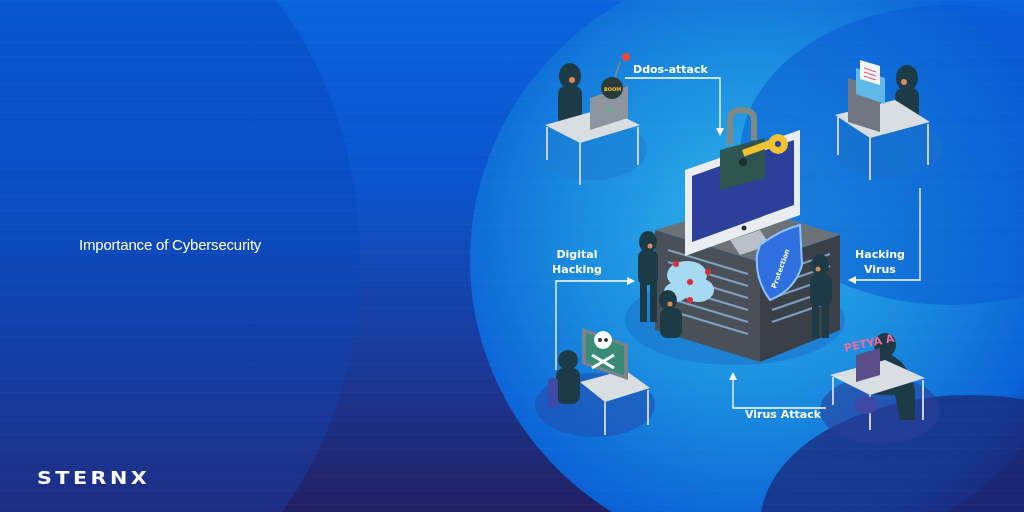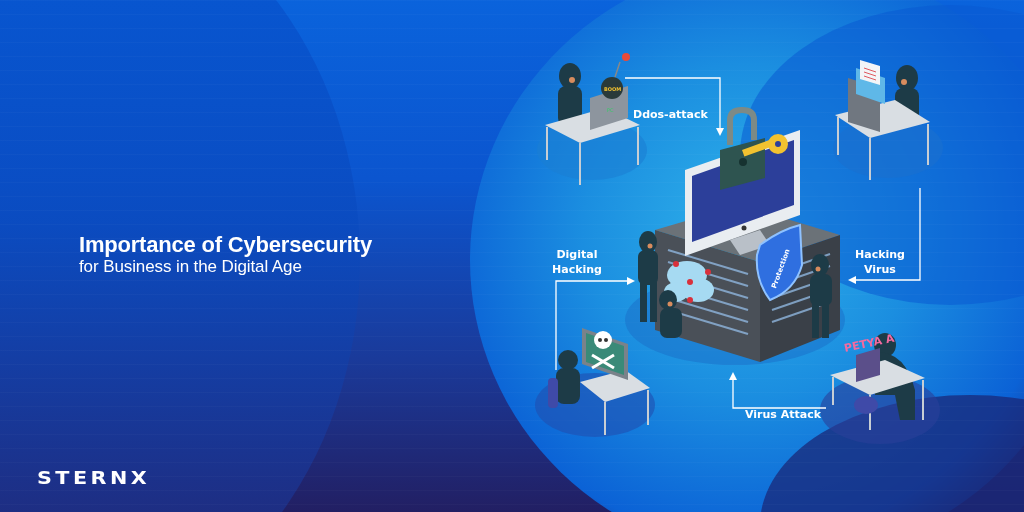--- a/index.html
+++ b/index.html
@@ -10,41 +10,40 @@
     background:linear-gradient(180deg,#0657d4 0%,#0a4bc0 45%,#1e2f86 85%);opacity:.85;}
   .bg-glow-right{position:absolute;left:470px;top:-40px;width:620px;height:600px;border-radius:50%;
     background:radial-gradient(circle at 45% 45%,#2fb2ea 0%,#1b8ee0 35%,#0b62d6 65%,rgba(11,80,200,0) 80%);}
   .bg-circle-tr{position:absolute;left:740px;top:5px;width:420px;height:300px;border-radius:50%;
     background:rgba(10,90,210,.55);}
   .bg-circle-br{position:absolute;left:760px;top:395px;width:420px;height:260px;border-radius:50%;
     background:rgba(26,40,120,.75);}
   .scanlines{position:absolute;inset:0;
     background:repeating-linear-gradient(180deg,rgba(255,255,255,.025) 0px,rgba(255,255,255,.025) 1px,transparent 1px,transparent 14px);}
   .headline{position:absolute;left:79px;top:234px;color:#fff;}
-  .headline .l1{font-family:"Liberation Sans",sans-serif;font-weight:700;font-size:22px;line-height:22px;letter-spacing:-.2px;}
+  .headline .l1{font-family:"Liberation Sans",sans-serif;font-weight:400;font-size:15px;line-height:22px;letter-spacing:-.2px;}
   .headline .l2{font-family:"Liberation Sans",sans-serif;font-weight:400;font-size:17px;line-height:22px;letter-spacing:-.1px;}
   .logo{position:absolute;left:37px;top:467px;color:#fff;font-family:"DejaVu Sans",sans-serif;
     font-weight:700;font-size:18px;letter-spacing:3px;transform:scaleX(1.15);transform-origin:left;}
   .label{position:absolute;color:#fff;font-family:"DejaVu Sans",sans-serif;font-weight:700;font-size:11px;
     line-height:15px;text-align:center;}
   .illus{position:absolute;left:0;top:0;width:1024px;height:512px;}
 </style>
 </head>
 <body>
 
 <div class="banner">
   <div class="bg-blob-left"></div>
   <div class="bg-glow-right"></div>
   <div class="bg-circle-tr"></div>
   <div class="bg-circle-br"></div>
   <div class="scanlines"></div>
 
   <div class="headline">
     <div class="l1">Importance of Cybersecurity</div>
-    <div class="l2">for Business in the Digital Age</div>
   </div>
 
   <div class="logo">STERNX</div>
 
   <svg class="illus" viewBox="0 0 1024 512">
 
     <ellipse cx="592" cy="150" rx="55" ry="30" fill="#1a7ed4" opacity=".6"></ellipse>
     <ellipse cx="888" cy="148" rx="55" ry="30" fill="#1a6fcf" opacity=".6"></ellipse>
     <ellipse cx="595" cy="405" rx="60" ry="32" fill="#1f4fb0" opacity=".6"></ellipse>
     <ellipse cx="880" cy="410" rx="60" ry="34" fill="#2a3f9a" opacity=".6"></ellipse>
@@ -210,21 +209,21 @@
       <rect x="548" y="378" width="10" height="30" rx="4"></rect>
       <ellipse cx="866" cy="405" rx="12" ry="9"></ellipse>
     </g>
 
     <g>
       <polygon points="856,355 880,348 880,375 856,382" fill="#5b4f8a"></polygon>
       <text x="845" y="352" fill="#f36aa0" font-size="11" font-weight="700" font-family="DejaVu Sans,sans-serif" transform="rotate(-12 845 352)">PETYA A</text>
     </g>
   </svg>
 
-  <div class="label" style="left:633px;top:62px;margin-top:45px;">Ddos-attack</div>
+  <div class="label" style="left:633px;top:62px;">Ddos-attack</div>
   <div class="label" style="left:552px;top:247px;">
     <div>Digital</div>
     <div>Hacking</div>
   </div>
   <div class="label" style="left:855px;top:247px;">
     <div>Hacking</div>
     <div>Virus</div>
   </div>
   <div class="label" style="left:745px;top:407px;">Virus Attack</div>
 </div>

